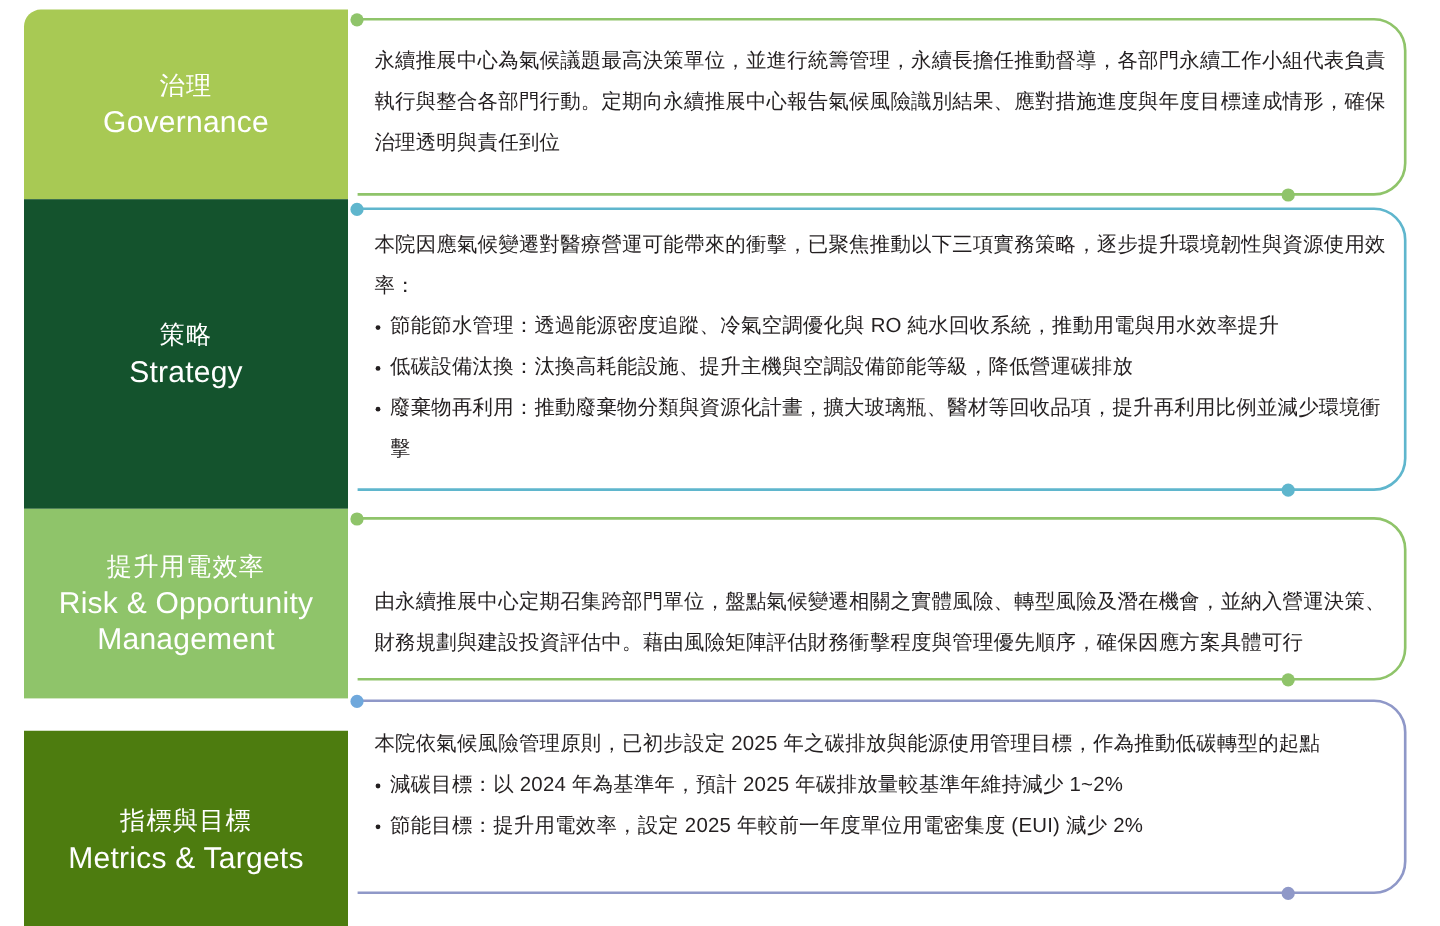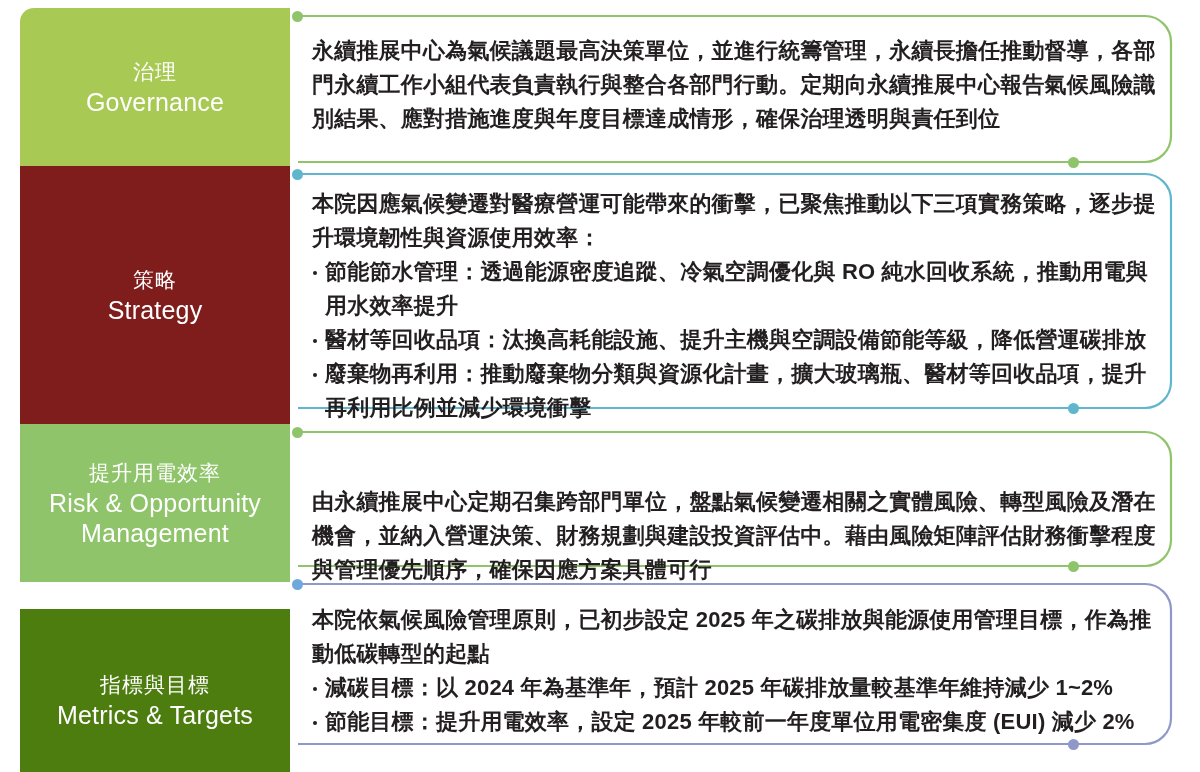--- a/index.html
+++ b/index.html
@@ -44,32 +44,31 @@
     line-height: 30px;
     letter-spacing: 1px;
   }
   .label-cell .en {
     font-size: 25px;
     line-height: 30px;
     letter-spacing: 0.2px;
   }
 
   .cell-0 { top: 0px;   height: 158px; background: #a8c954; border-top-left-radius: 14px; border-top-right-radius: 0; }
-  .cell-1 { top: 158px; height: 258px; background: #7f1d1d; }
+  .cell-1 { top: 158px; height: 258px; background: #14532d; }
   .cell-2 { top: 416px; height: 158px; background: #8fc46a; }
   .cell-3 { top: 574px; height: 182px; background: #4d7c0f; border-bottom-left-radius: 14px; margin-top: 27px; }
   .block-text {
     position: absolute;
     left: 312px;
     right: 44px;
     color: #231f20;
-    font-size: 22px;
+    font-size: 17px;
     line-height: 34px;
     letter-spacing: 0.2px;
-    font-weight: bold;
   }
   .block-text p {
     margin: 0;
   }
   .bullet-list {
     margin: 0;
     padding: 0;
     list-style: none;
   }
   .bullet-list li {
@@ -163,21 +162,21 @@
   <div class="dot" style="left: 1068px; top: 739px; background:#8f98c8;"></div>
 
   <div class="block-text" style="top: 34px;">
     <p>永續推展中心為氣候議題最高決策單位，並進行統籌管理，永續長擔任推動督導，各部門永續工作小組代表負責執行與整合各部門行動。定期向永續推展中心報告氣候風險識別結果、應對措施進度與年度目標達成情形，確保治理透明與責任到位</p>
   </div>
 
   <div class="block-text" style="top: 187px;">
     <p>本院因應氣候變遷對醫療營運可能帶來的衝擊，已聚焦推動以下三項實務策略，逐步提升環境韌性與資源使用效率：</p>
     <ul class="bullet-list">
       <li>節能節水管理：透過能源密度追蹤、冷氣空調優化與 RO 純水回收系統，推動用電與用水效率提升</li>
-      <li>醫材等回收品項：汰換高耗能設施、提升主機與空調設備節能等級，降低營運碳排放</li>
+      <li>低碳設備汰換：汰換高耗能設施、提升主機與空調設備節能等級，降低營運碳排放</li>
       <li>廢棄物再利用：推動廢棄物分類與資源化計畫，擴大玻璃瓶、醫材等回收品項，提升再利用比例並減少環境衝擊</li>
     </ul>
   </div>
 
   <div class="block-text" style="top: 485px;">
     <p>由永續推展中心定期召集跨部門單位，盤點氣候變遷相關之實體風險、轉型風險及潛在機會，並納入營運決策、財務規劃與建設投資評估中。藉由風險矩陣評估財務衝擊程度與管理優先順序，確保因應方案具體可行</p>
   </div>
 
   <div class="block-text" style="top: 603px;">
     <p>本院依氣候風險管理原則，已初步設定 2025 年之碳排放與能源使用管理目標，作為推動低碳轉型的起點</p>

